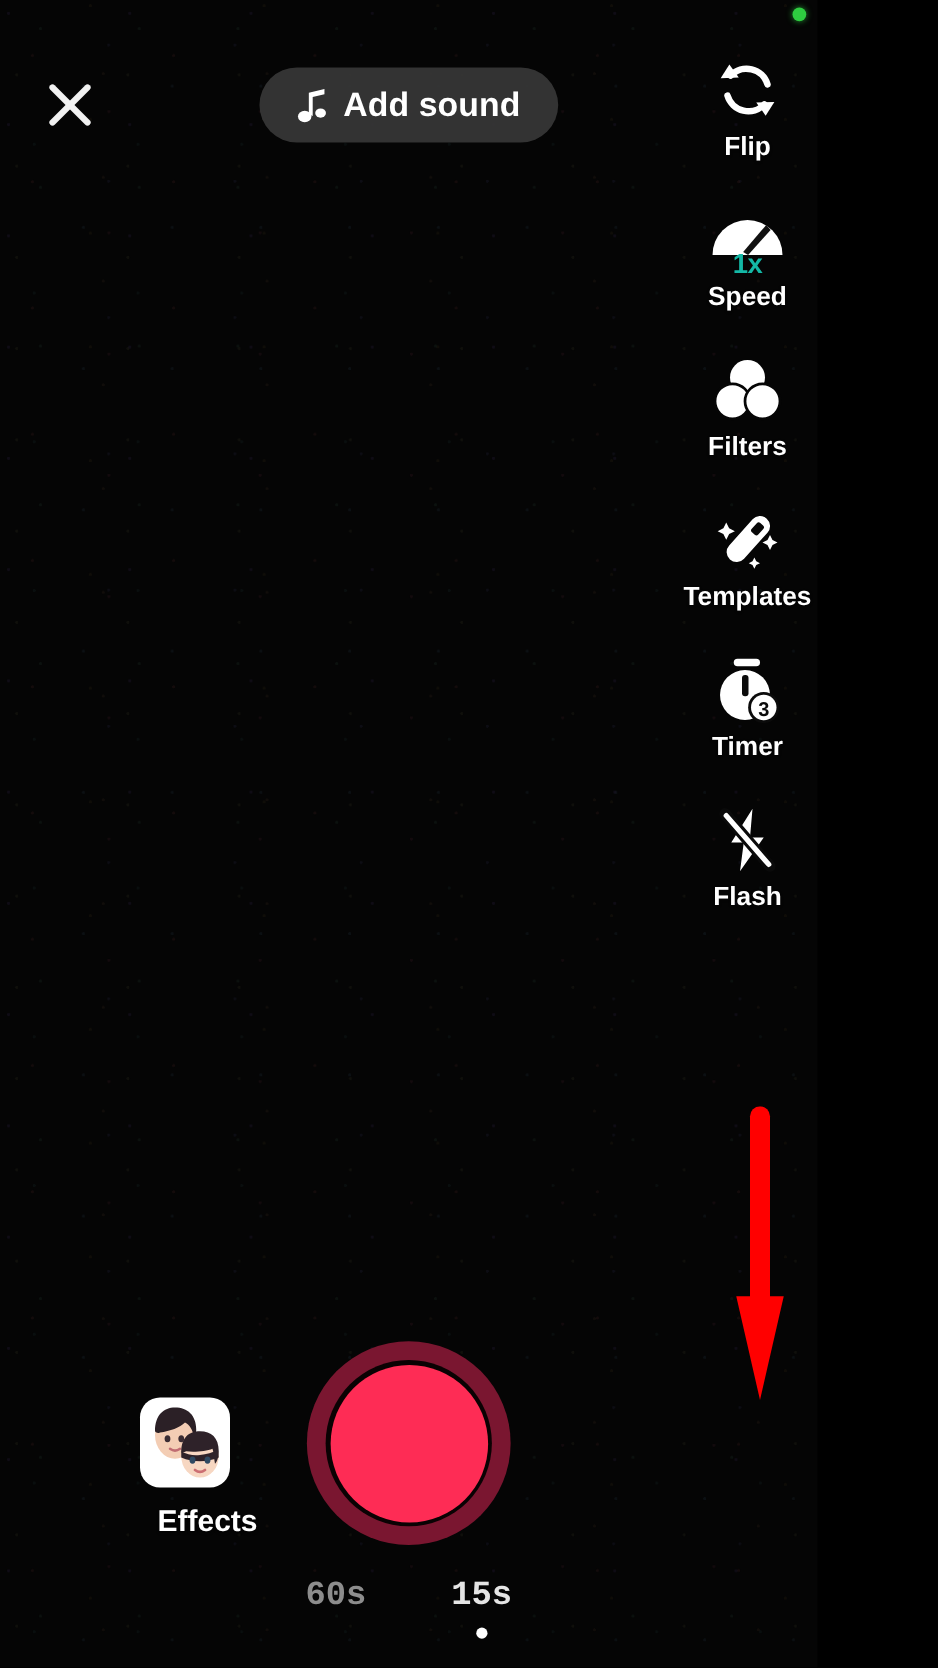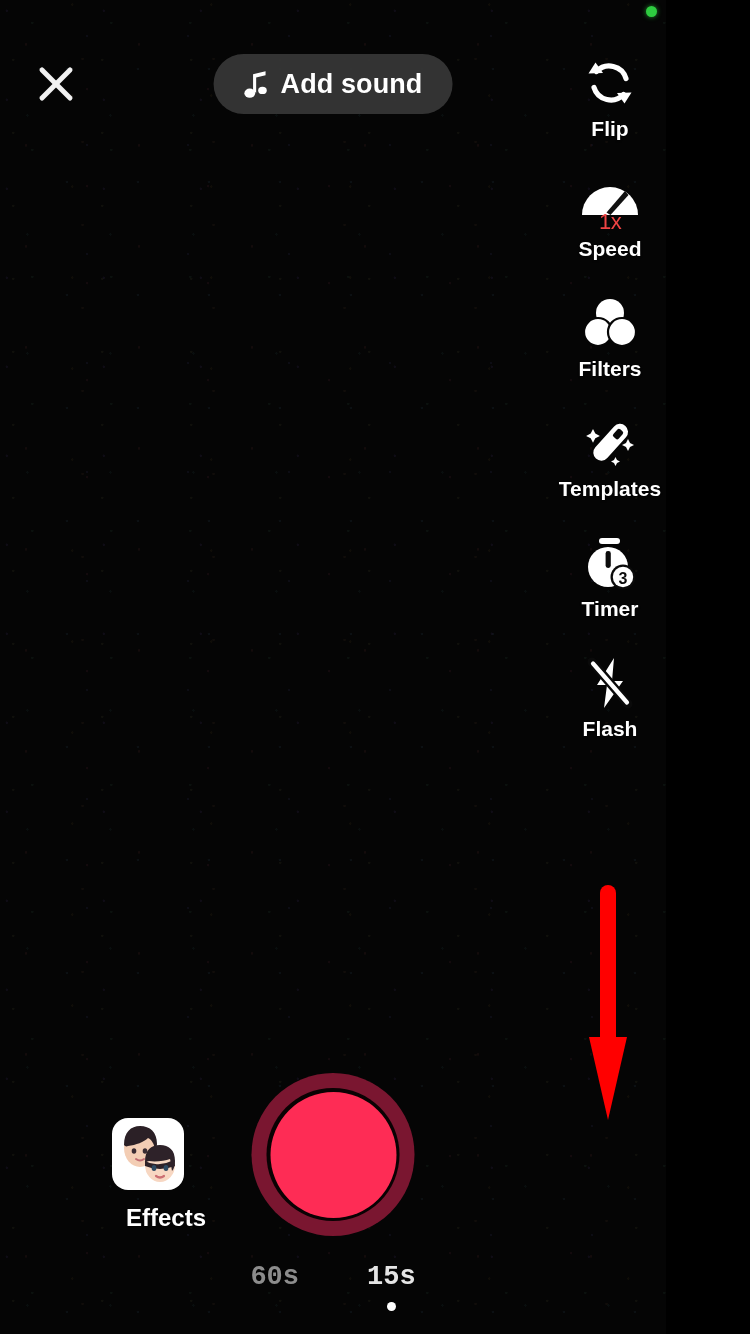--- a/index.html
+++ b/index.html
@@ -9,21 +9,20 @@
   }
   body {
     font-family: "Liberation Sans", sans-serif;
   }
   #screen {
     position: relative;
     width: 654px;
     height: 1334px;
     background: #050505;
     overflow: hidden;
-    padding-left: 12px;
     -webkit-font-smoothing: antialiased;
   }
   
   #noise {
     position: absolute;
     inset: 0;
     pointer-events: none;
     opacity: .55;
     background-image:
       radial-gradient(circle at 7% 12%, rgba(40,30,60,.55) 0 1px, transparent 1.4px),
@@ -82,21 +81,21 @@
     font-size: 27px;
     font-weight: bold;
     letter-spacing: .1px;
     white-space: nowrap;
   }
 
   
   .rail {
     position: absolute;
     right: 0;
-    top: 52px;
+    top: 41px;
     width: 112px;
     display: flex;
     flex-direction: column;
     align-items: center;
   }
   .rail-item {
     width: 112px;
     height: 120px;
     display: flex;
     flex-direction: column;
@@ -120,23 +119,23 @@
     text-shadow: 0 1px 2px rgba(0,0,0,.6);
   }
 
   
   .speed-wrap { position: relative; width: 60px; height: 56px; }
   .speed-text {
     position: absolute;
     left: 50%;
     bottom: -4px;
     transform: translateX(-50%);
-    color: #ef4444;
+    color: #14b8a6;
     font-size: 22px;
-    font-weight: normal;
+    font-weight: bold;
     letter-spacing: -.5px;
     -webkit-text-stroke: 3px #000;
     paint-order: stroke fill;
     margin-top: 44px;
   }
   .speed-text span { -webkit-text-stroke: 0; }
 
   
   .arrow {
     position: absolute;

